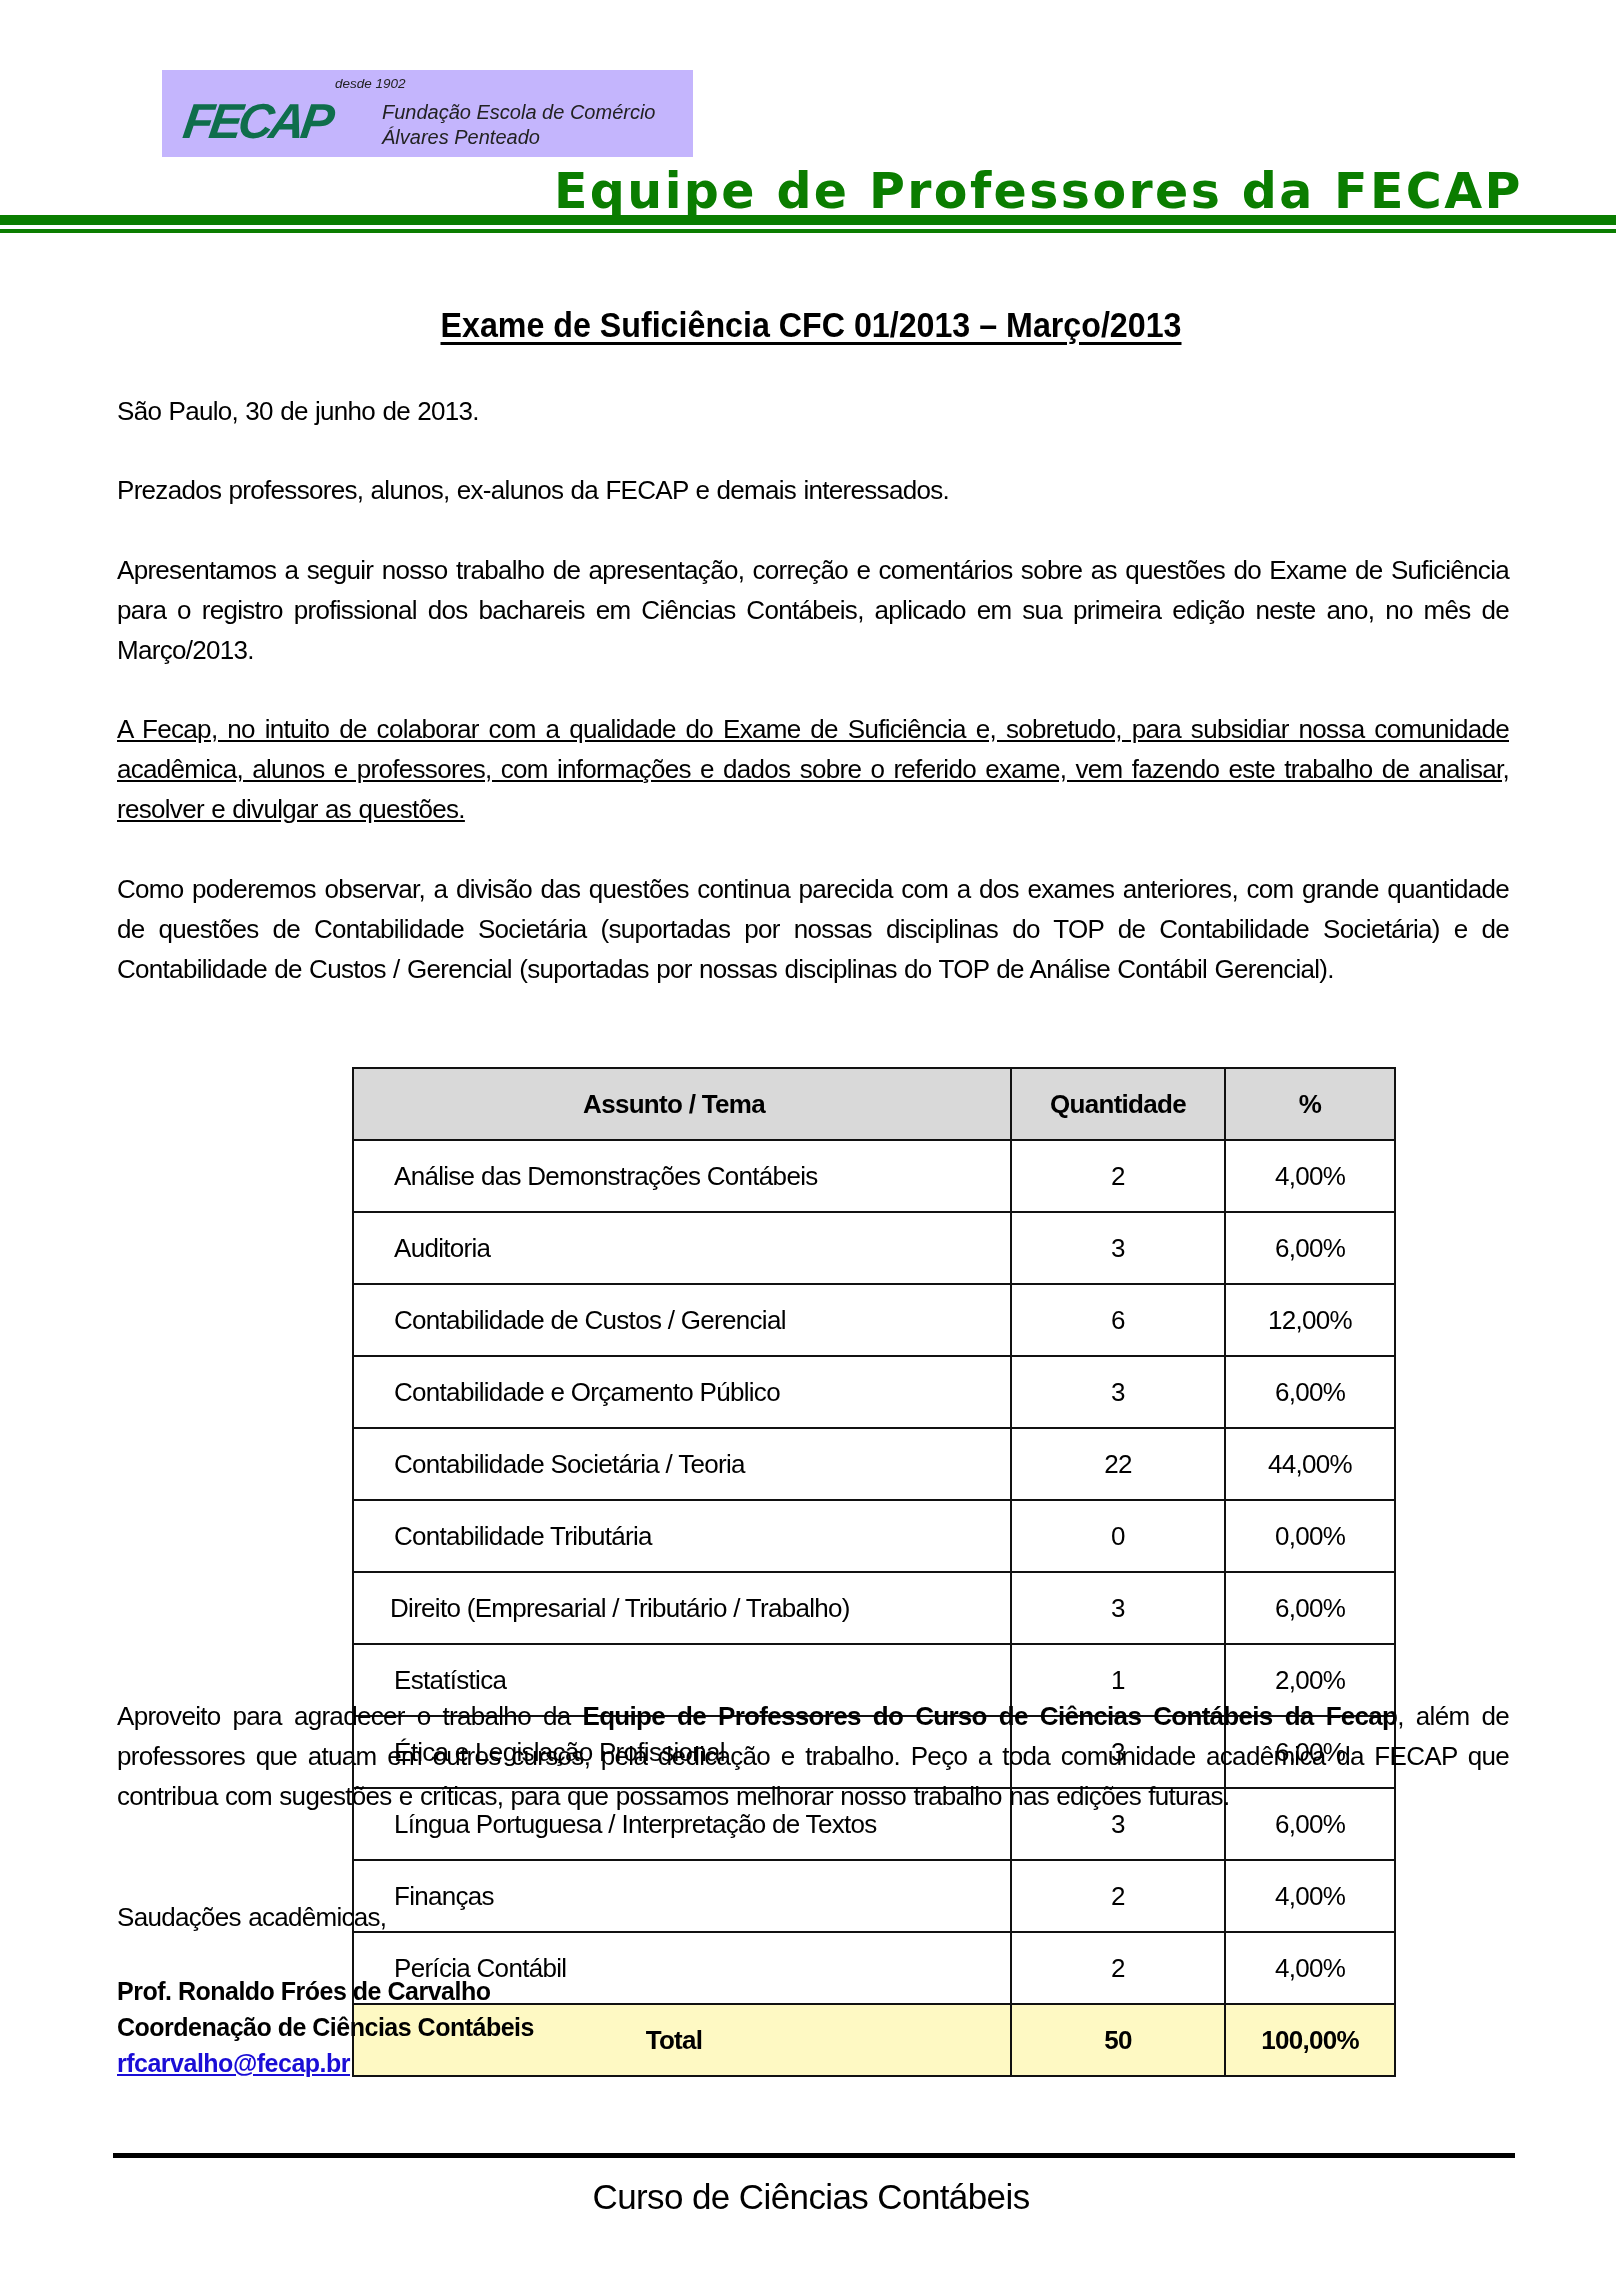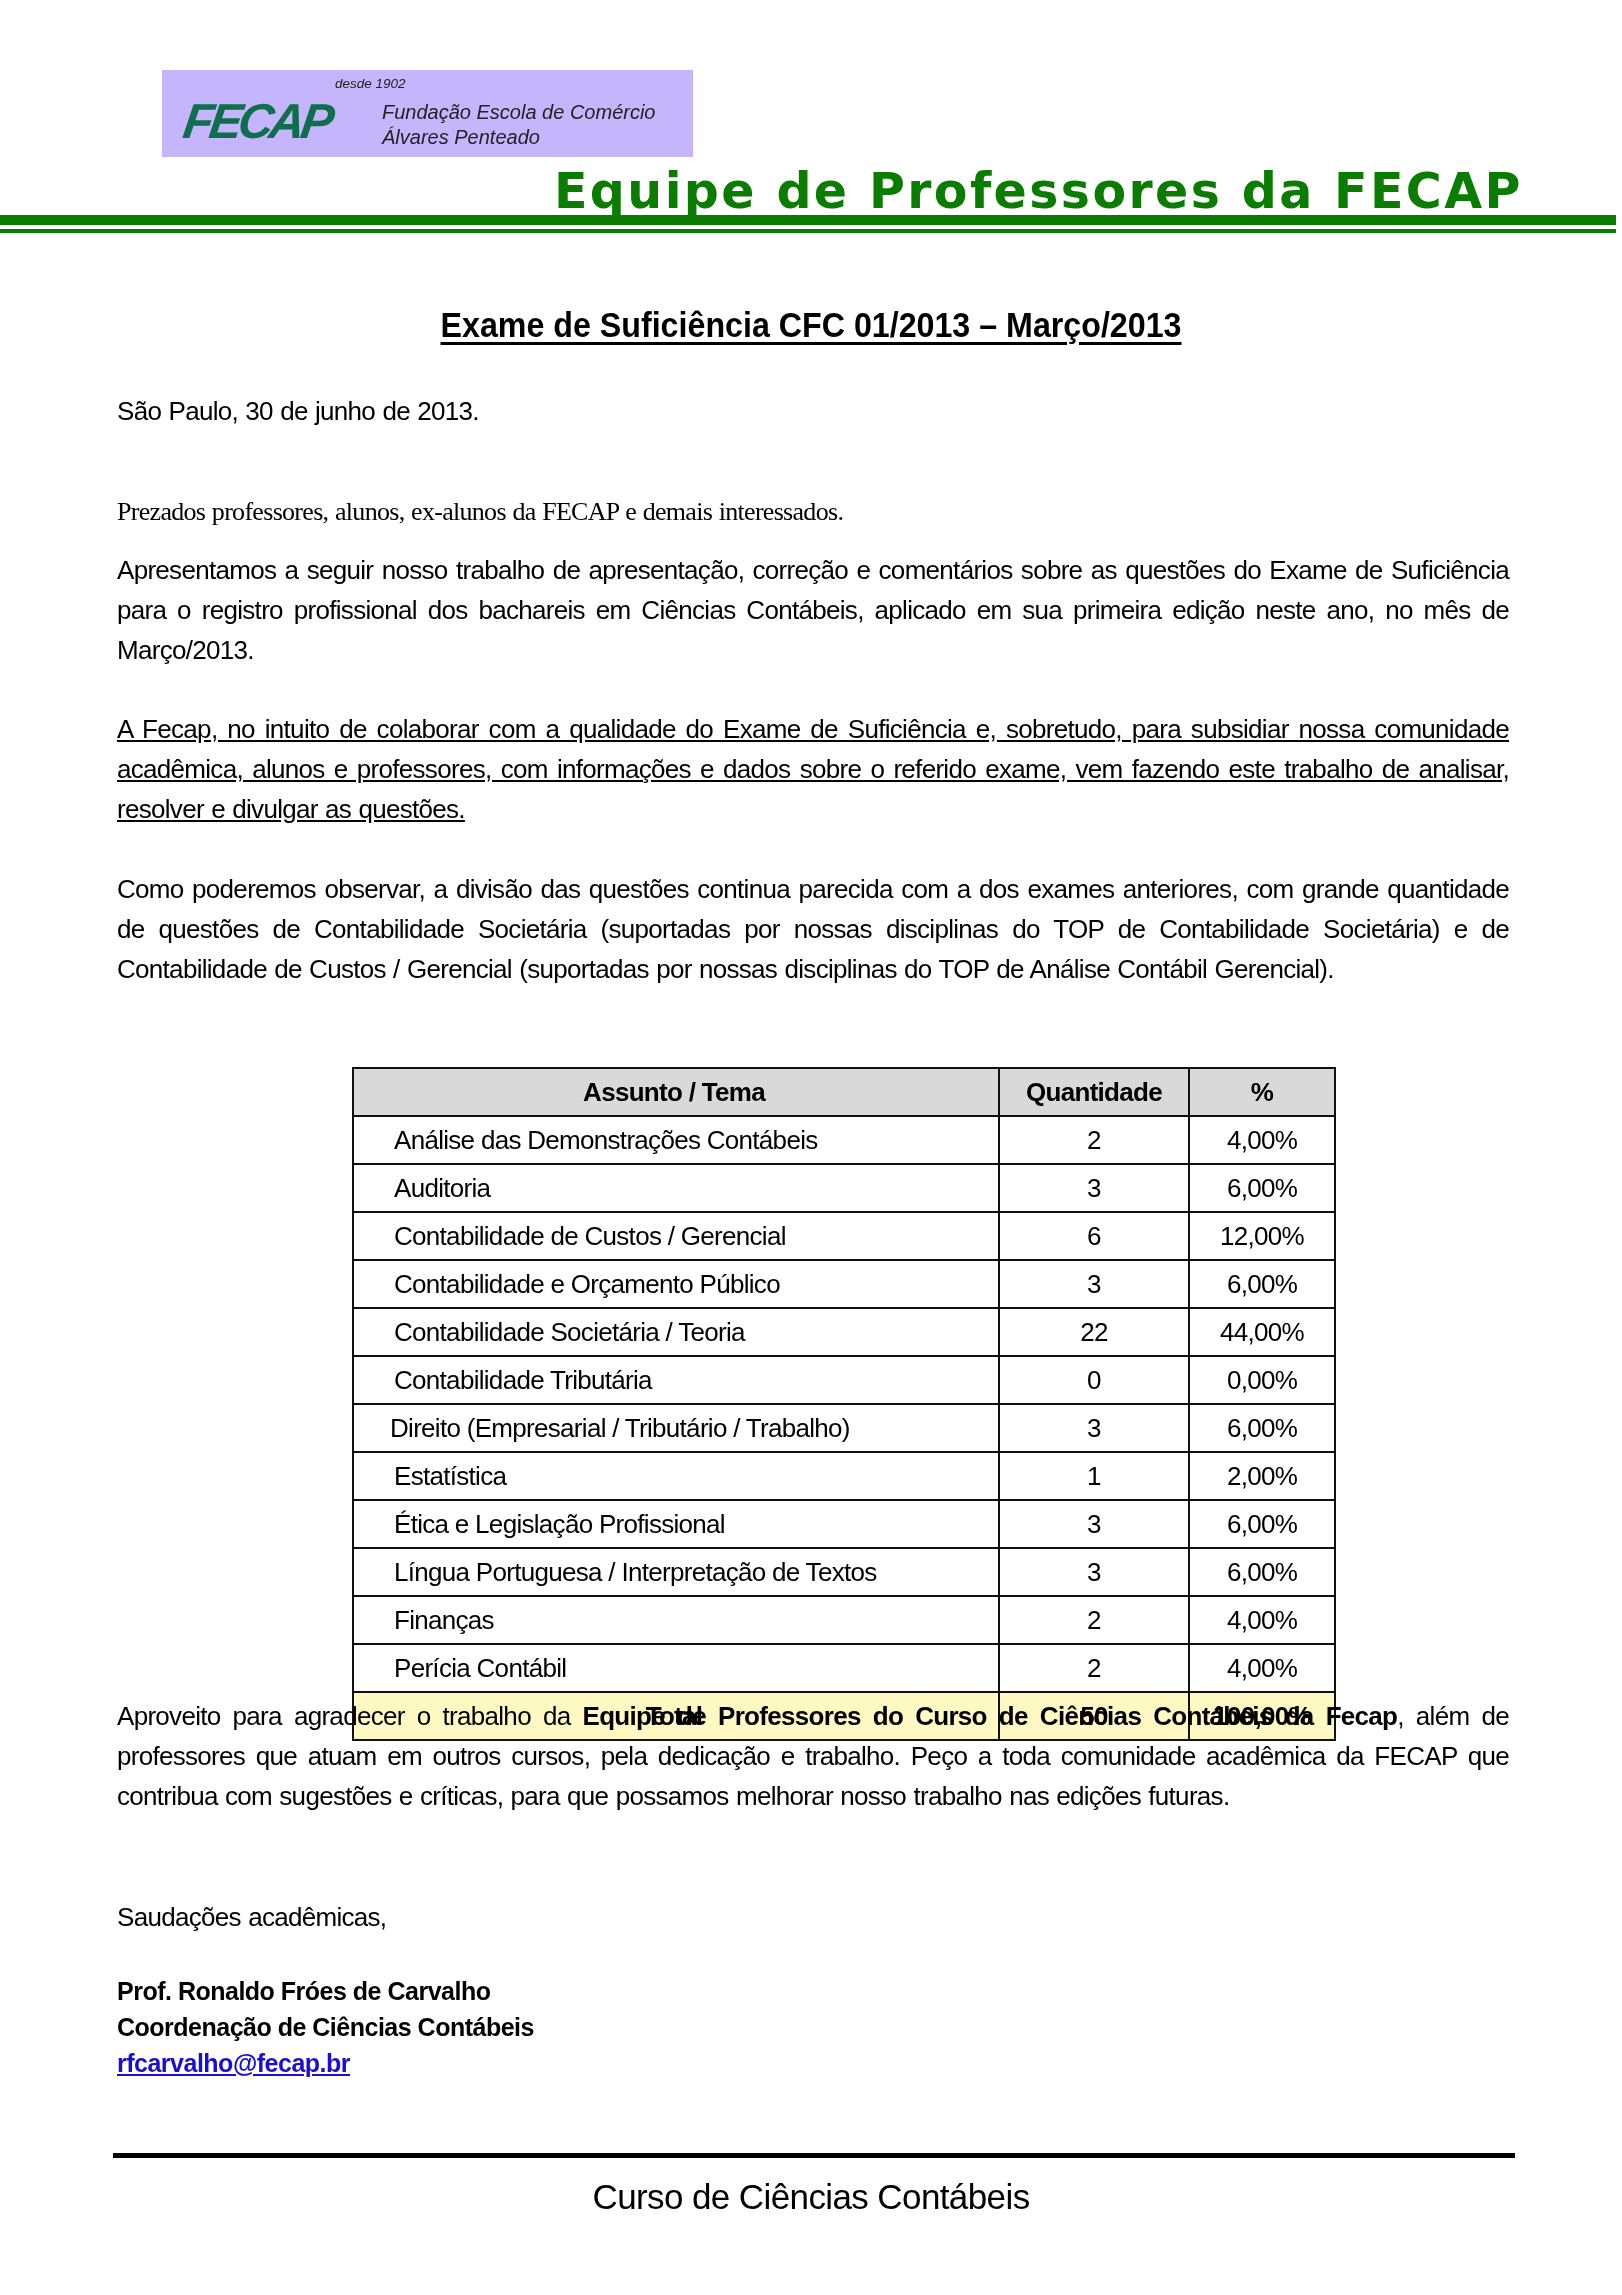--- a/index.html
+++ b/index.html
@@ -21,21 +21,21 @@
   .heading { left:0; width:1622px; top:305px; text-align:center; font-size:35px; font-weight:bold;
              text-decoration:underline; text-decoration-thickness:3.2px; text-underline-offset:4.8px;
              transform:scaleX(0.92); transform-origin:center; }
   
   .para { left:117px; width:1392px; font-size:26px; line-height:40px; text-align:justify;
           letter-spacing:-0.7px; word-spacing:0.8px; }
   .para.single { text-align:left; }
   .u-bold { font-weight:bold; text-decoration-thickness:2.4px; }
   
   .tbl { left:352px; top:1067px; border-collapse:collapse; font-size:26px; letter-spacing:-0.7px; }
-  .tbl td, .tbl th { border:2.4px solid #111; height:38px; padding:4px; line-height:37px; }
+  .tbl td, .tbl th { border:2.4px solid #111; height:38px; padding:16px; line-height:37px; }
   .tbl th { background:#d9d9d9; font-weight:bold; }
   .tbl .c1 { width:600px; text-align:left; padding-left:40px; }
   .tbl th.c1 { text-align:center; padding-left:0; }
   .tbl .c2 { width:180px; text-align:center; }
   .tbl .c3 { width:136px; text-align:center; }
   .tbl tr.total td { background:#fef9c3; font-weight:bold; }
   .tbl tr.total td.c1 { text-align:center; padding-left:0; }
   
   .sig { left:117px; font-size:25px; font-weight:bold; letter-spacing:-0.5px; line-height:36px; }
   .email { color:#1a0dd6; text-decoration:underline; }
@@ -55,21 +55,21 @@
   </div>
 </div>
 
 <div class="abs team-title">Equipe de Professores da FECAP</div>
 <div class="abs bar-thick"></div>
 <div class="abs bar-thin"></div>
 
 <div class="abs heading">Exame de Suficiência CFC 01/2013 – Março/2013</div>
 
 <div class="abs para single" style="top:391px;">São Paulo, 30 de junho de 2013.</div>
-<div class="abs para single" style="top:492px;font-family:Liberation Serif, serif;">Prezados professores, alunos, ex-alunos da FECAP e demais interessados.</div>
+<div class="abs para single" style="top:470px;">Prezados professores, alunos, ex-alunos da FECAP e demais interessados.</div>
 <div class="abs para" style="top:550px;">Apresentamos a seguir nosso trabalho de apresentação, correção e comentários sobre as questões do Exame de Suficiência para o registro profissional dos bachareis em Ciências Contábeis, aplicado em sua primeira edição neste ano, no mês de Março/2013.</div>
 <div class="abs para" style="top:709px;text-decoration:underline;">A Fecap, no intuito de colaborar com a qualidade do Exame de Suficiência e, sobretudo, para subsidiar nossa comunidade acadêmica, alunos e professores, com informações e dados sobre o referido exame, vem fazendo este trabalho de analisar, resolver e divulgar as questões.</div>
 <div class="abs para" style="top:869px;">Como poderemos observar, a divisão das questões continua parecida com a dos exames anteriores, com grande quantidade de questões de Contabilidade Societária (suportadas por nossas disciplinas do TOP de Contabilidade Societária) e de Contabilidade de Custos / Gerencial (suportadas por nossas disciplinas do TOP de Análise Contábil Gerencial).</div>
 
 <table class="abs tbl">
   <thead>
     <tr>
       <th class="c1">Assunto / Tema</th>
       <th class="c2">Quantidade</th>
       <th class="c3">%</th>

